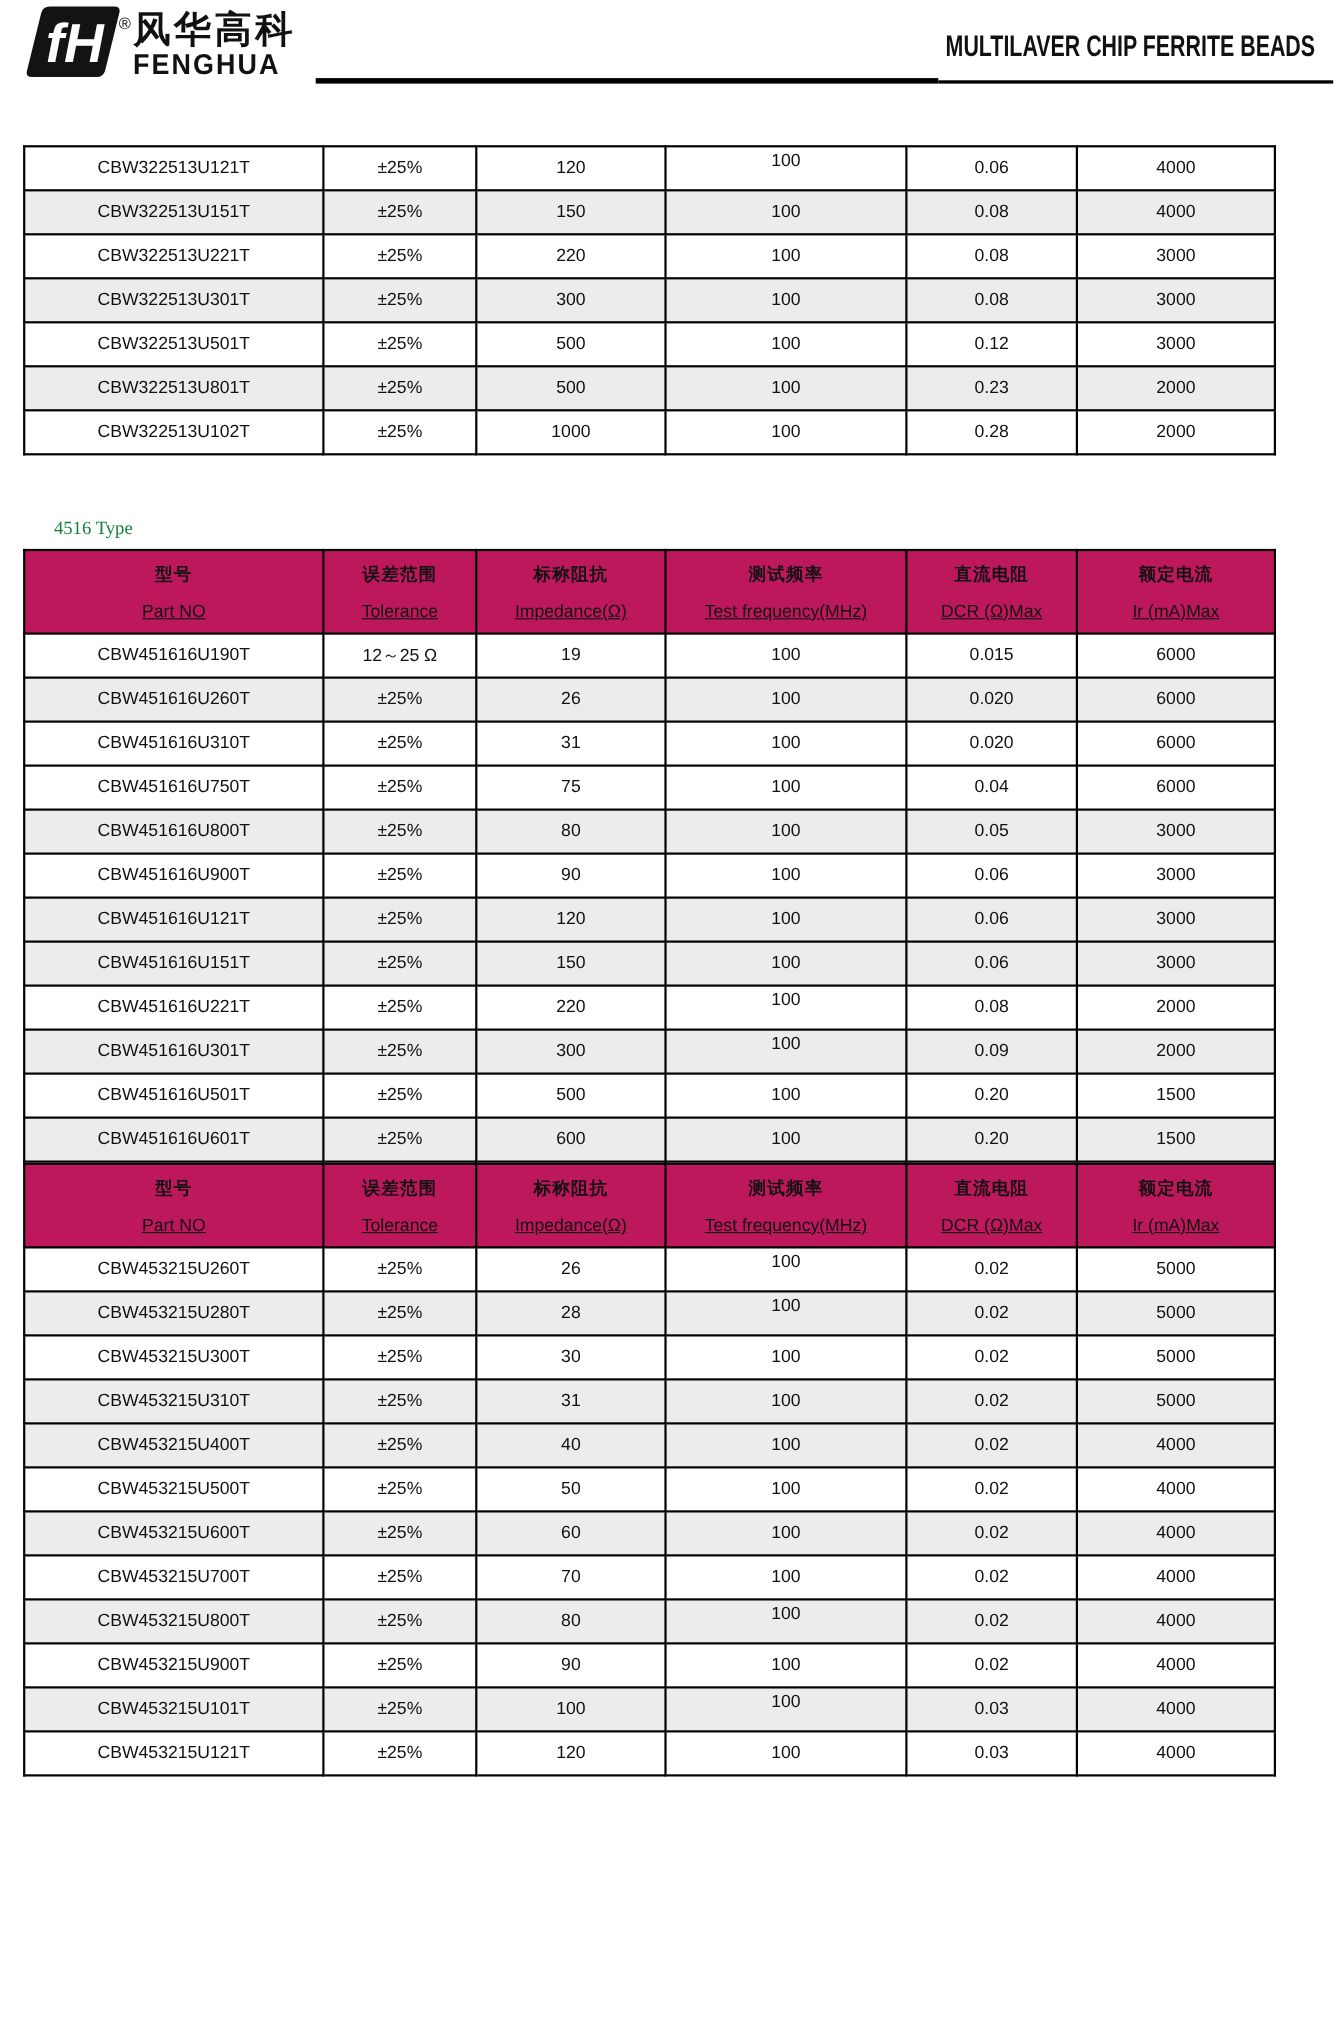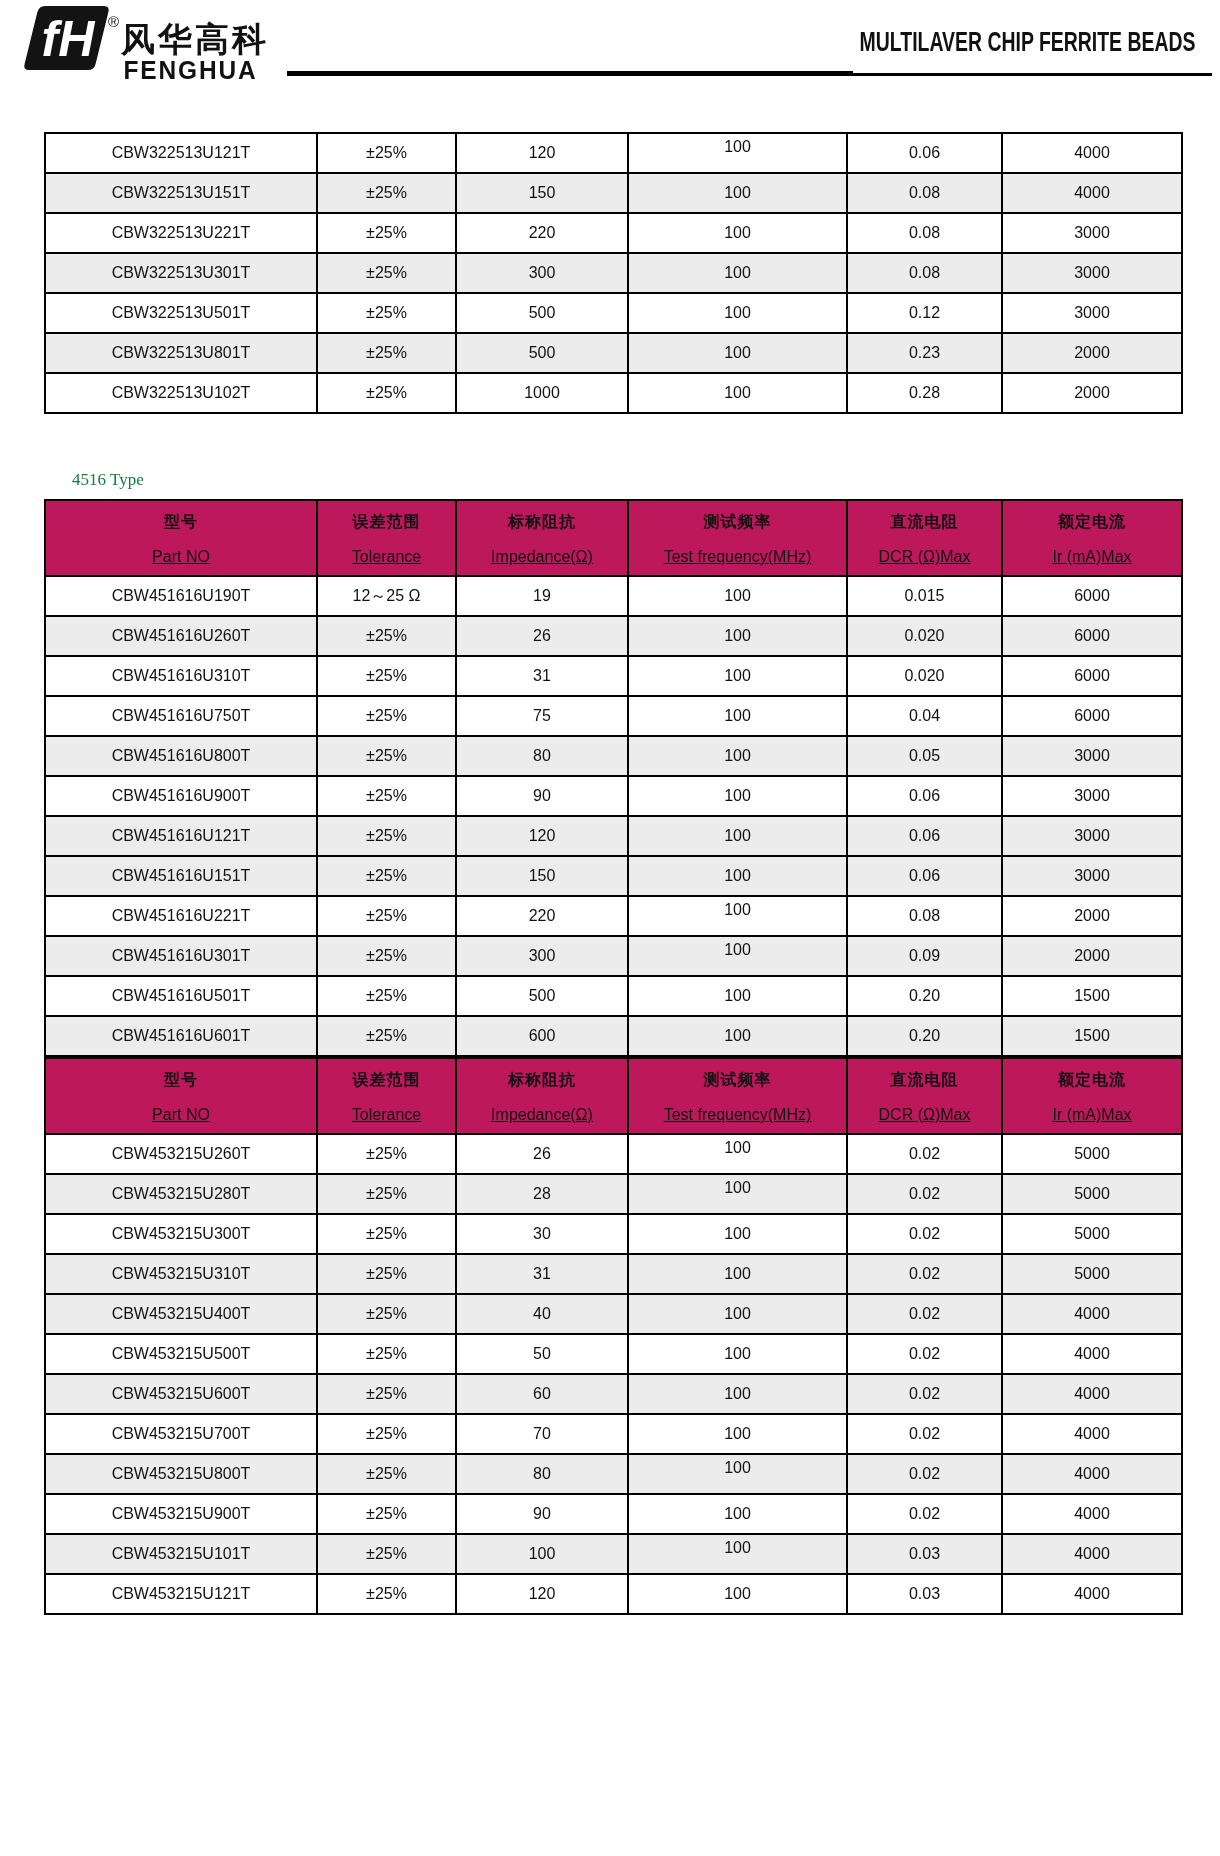--- a/index.html
+++ b/index.html
@@ -2,36 +2,36 @@
 <html><head>
 <meta charset="utf-8">
 <style>
   html,body { margin:0; padding:0; }
   body {
     width:1220px; min-height:1856px; background:#ffffff; position:relative;
     font-family:"Liberation Sans","DejaVu Sans",sans-serif; color:#111;
     -webkit-font-smoothing:antialiased;
   }
   
-  .page-header { position:relative; height:82px;text-align:center; }
+  .page-header { position:relative; height:82px; }
   .logo { position:absolute; left:14px; top:4px; display:flex; align-items:flex-start; }
   .logo-mark { display:block; }
   .reg-mark { font-size:15px; line-height:15px; margin:10px 2px 0 -2px; }
-  .brand-text { margin-top:18px; }
+  .brand-text { margin-top:6px; }
   .brand-cn { font-size:34px; font-weight:bold; letter-spacing:3px; line-height:34px; }
   .brand-en { font-size:26px; font-weight:bold; letter-spacing:2px; line-height:26px; margin-top:1px; transform:scaleX(.94); transform-origin:0 50%; }
   .doc-title {
     position:absolute; top:27px; right:24px; font-size:27px; font-weight:bold;
     white-space:nowrap; transform:scaleX(.72); transform-origin:100% 50%;
   }
   .rule-thick { position:absolute; top:71px; left:287px; width:566px; height:5px; background:#000; }
   .rule-thin  { position:absolute; top:73px; left:853px; width:359px; height:3px; background:#000; }
 
   
-  #tables-root { margin-left:44px; width:1137px; padding-bottom:30px; }
+  #tables-root { margin-left:21px; width:1137px; padding-bottom:30px; }
   .type-label { font-size:17px; line-height:20px; margin:56px 0 9px 28px; color:#15803d;font-family:Liberation Serif, serif; }
   table.spec-table { border-collapse:collapse; width:1137px; table-layout:fixed; }
   table.spec-table.first { margin-top:50px; }
   .spec-table th, .spec-table td { border:2px solid #000; text-align:center; vertical-align:middle; }
   .spec-table td { height:38px; font-size:16px; padding:0; background:#fff; }
   .spec-table tr.shaded td { background:#ececec; }
   .spec-table th { background:#be185d; padding:11px 0 9px; }
   .hd-cn { font-size:16px; font-weight:bold; letter-spacing:1px; margin-bottom:15px; }
   .hd-en { font-size:16px; font-weight:normal;text-decoration:underline; }
   .raised { position:relative; top:-6px; display:inline-block; }

